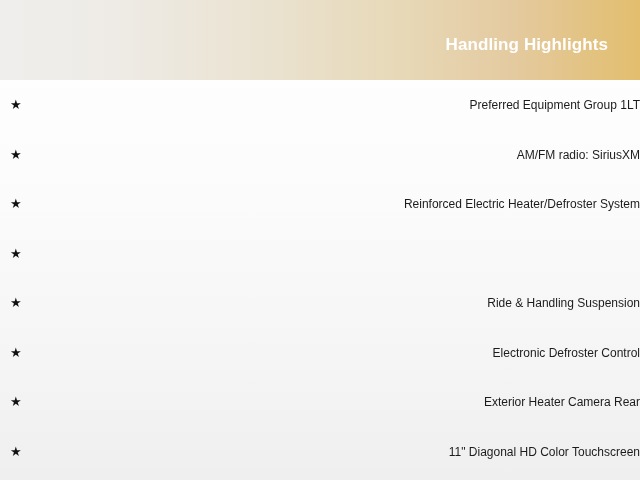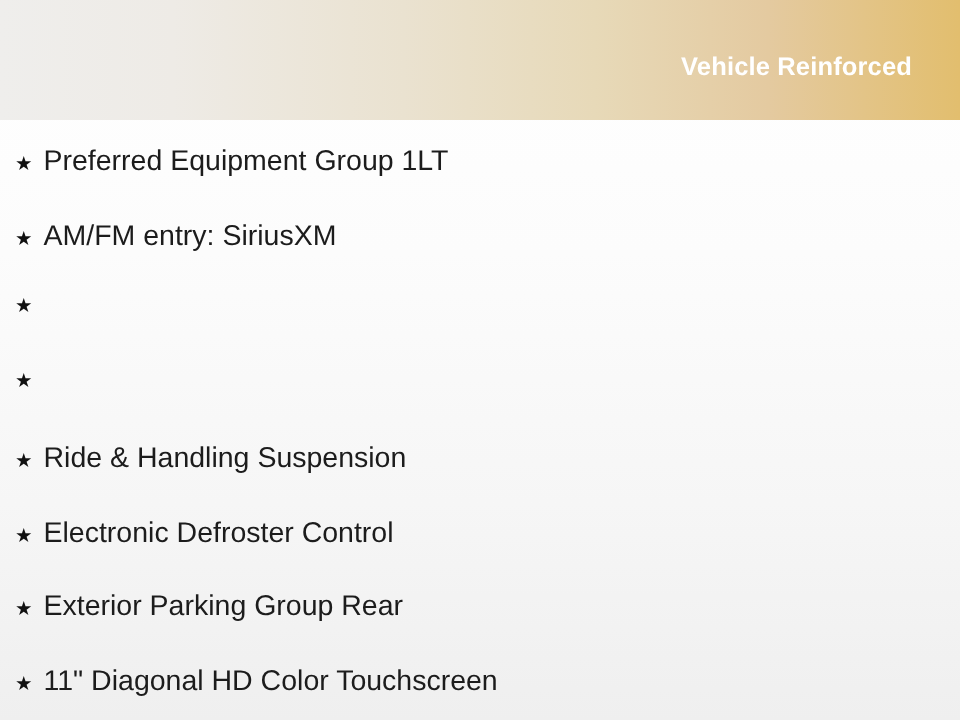--- a/index.html
+++ b/index.html
@@ -70,67 +70,69 @@
   .bullet-star {
     flex: 0 0 auto;
     width: 19px;
     color: #111111;
     font-size: 13px;
     line-height: 1;
   }
   .highlight-label {
     flex: 1 1 auto;
     color: #1c1c1c;
-    font-size: 19px;
+    font-size: 12px;
     line-height: 1;
     white-space: nowrap;
+    text-align: right;
   }
 </style>
 </head>
 <body>
 
 <div id="page">
 
   <div id="header-bar">
-    <div id="header-title">Vehicle Reinforced</div>
+    <div id="header-title">Handling Highlights</div>
   </div>
 
   <ul id="highlights-list">
 
     <li class="highlight-item">
       <span class="bullet-star">★</span>
       <span class="highlight-label">Preferred Equipment Group 1LT</span>
     </li>
 
     <li class="highlight-item">
       <span class="bullet-star">★</span>
-      <span class="highlight-label">AM/FM entry: SiriusXM</span>
+      <span class="highlight-label">AM/FM radio: SiriusXM</span>
     </li>
 
     <li class="highlight-item">
       <span class="bullet-star">★</span>
+      <span class="highlight-label">Reinforced Electric Heater/Defroster System</span>
     </li>
 
     <li class="highlight-item">
       <span class="bullet-star">★</span>
     </li>
 
     <li class="highlight-item">
       <span class="bullet-star">★</span>
       <span class="highlight-label">Ride &amp; Handling Suspension</span>
     </li>
 
     <li class="highlight-item">
       <span class="bullet-star">★</span>
       <span class="highlight-label">Electronic Defroster Control</span>
     </li>
 
     <li class="highlight-item">
       <span class="bullet-star">★</span>
-      <span class="highlight-label">Exterior Parking Group Rear</span>
+      <span class="highlight-label">Exterior Heater Camera Rear</span>
     </li>
 
     <li class="highlight-item">
       <span class="bullet-star">★</span>
       <span class="highlight-label">11" Diagonal HD Color Touchscreen</span>
     </li>
 
   </ul>
 
 </div>

